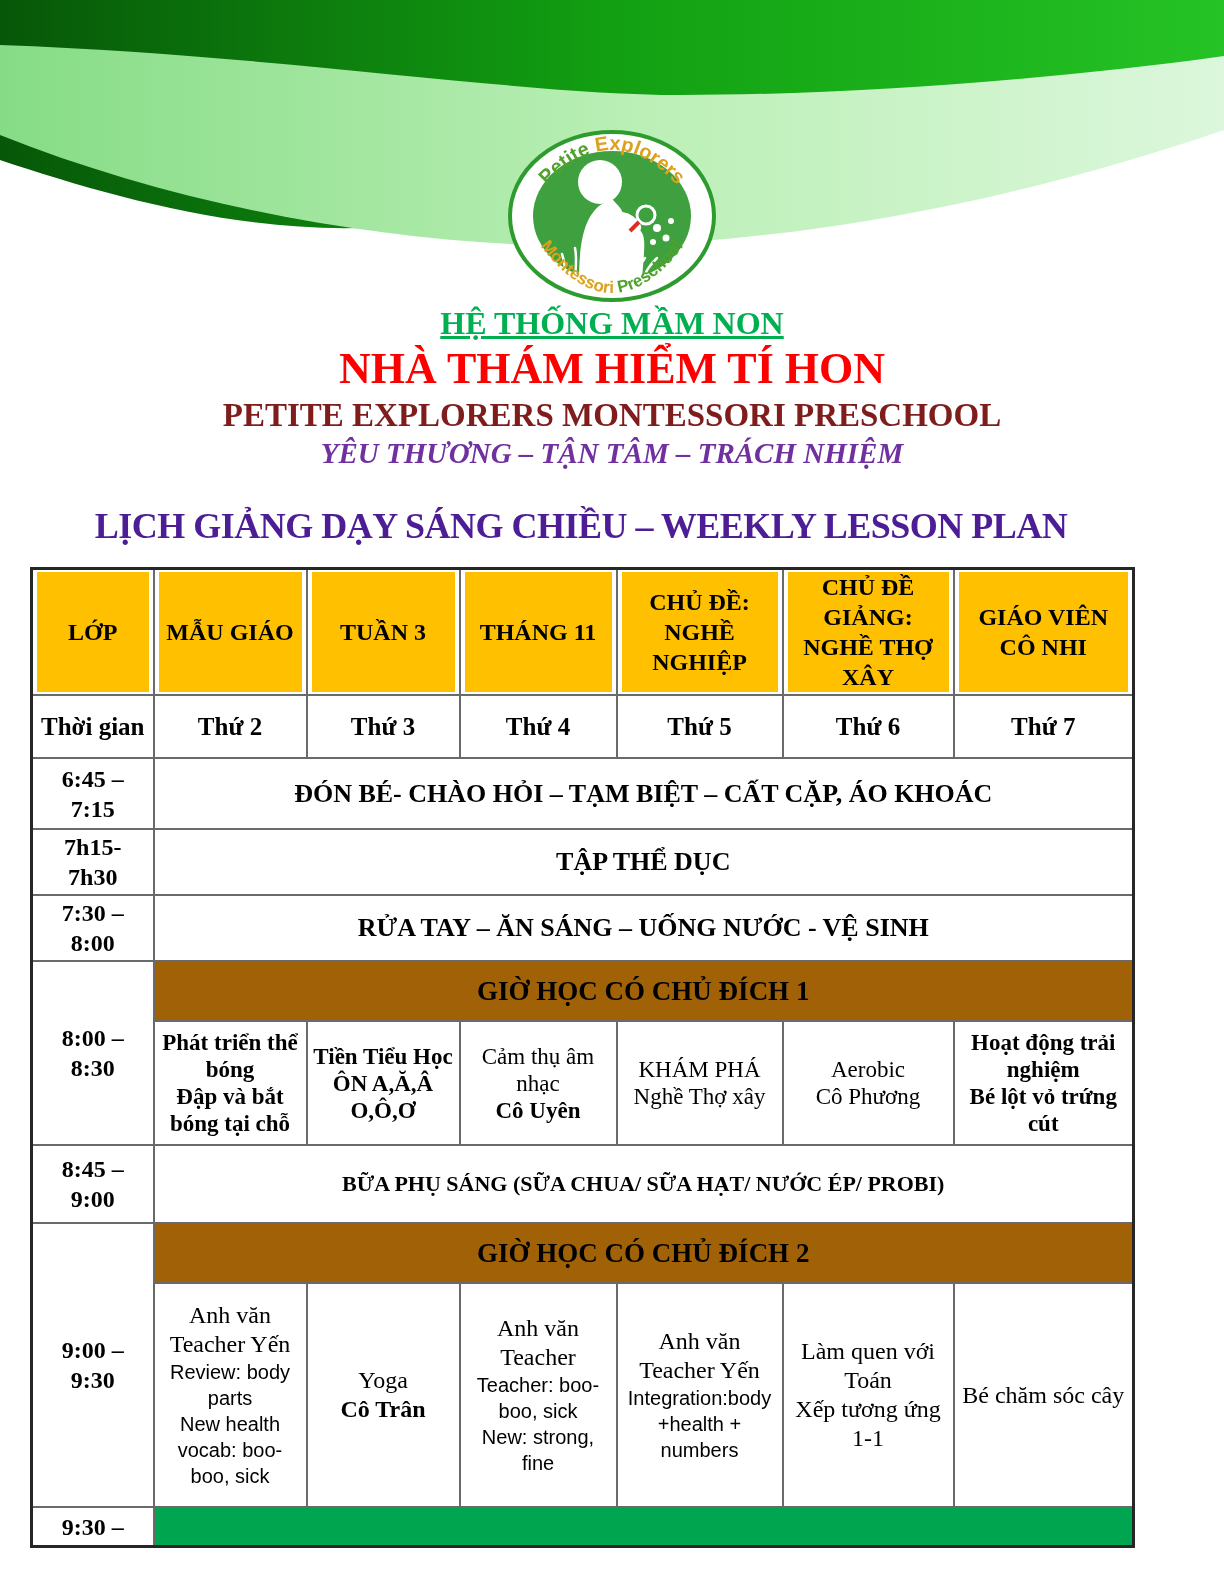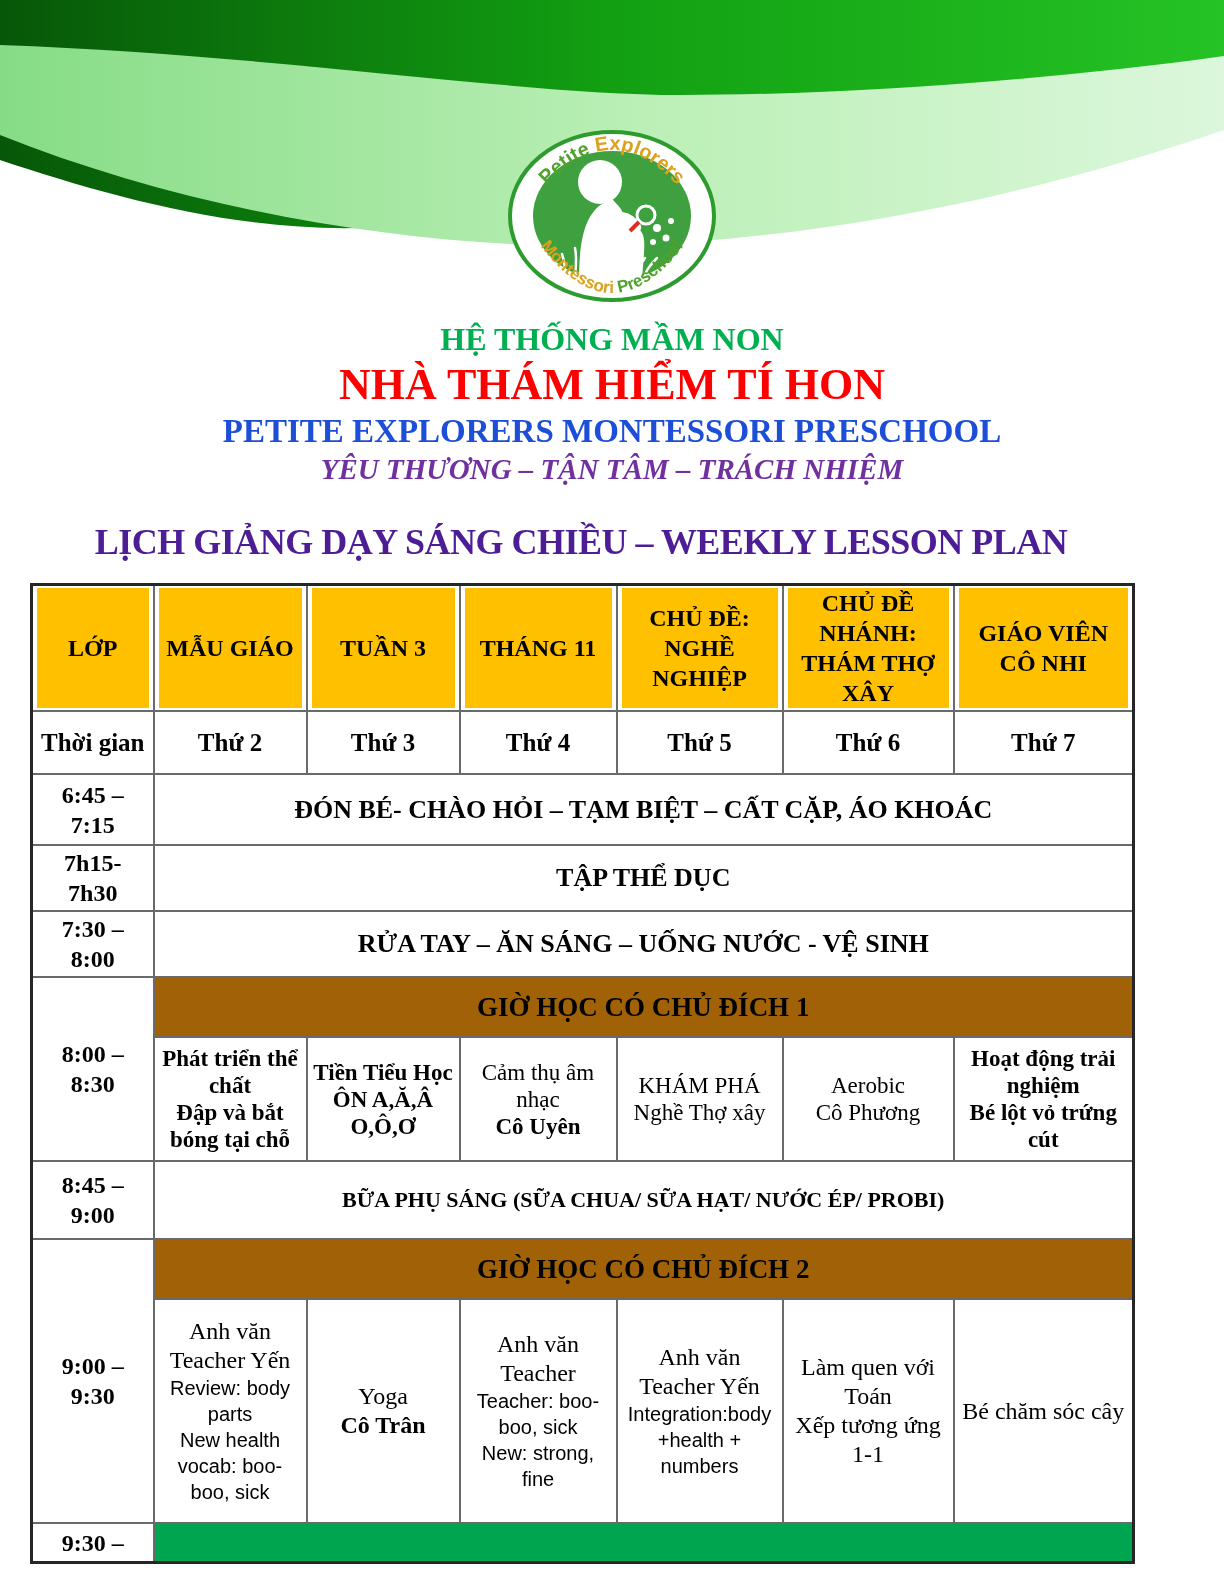--- a/index.html
+++ b/index.html
@@ -4,23 +4,23 @@
 <style>
   html,body{margin:0;padding:0;background:#ffffff;}
   .page{
     position:relative;width:1224px;height:1588px;overflow:hidden;background:#ffffff;
     font-family:"Liberation Serif", serif;color:#000;
   }
   .wave{position:absolute;top:0;left:0;}
   .content{position:relative;}
   .logo-wrap{width:220px;margin:0 auto;padding-top:130px;line-height:0;}
   .hdr{ text-align:center;font-weight:bold;white-space:nowrap;}
-  .hdr-sys{margin-top:17px;font-size:32px;line-height:40px;color:#00B050;}
+  .hdr-sys{margin-top:1px;font-size:32px;line-height:40px;color:#00B050;text-decoration:underline;}
   .hdr-name{font-size:44px;line-height:52px;color:#FF0000;}
-  .hdr-eng{font-size:33px;line-height:40px;color:#1d4ed8;}
+  .hdr-eng{font-size:33px;line-height:40px;color:#7f1d1d;}
   .hdr-slogan{font-size:29px;line-height:36px;color:#7030A0;font-style:italic;}
   .plan-title{
     margin:32px 0 0 30px;width:1102px;text-align:center;font-weight:bold;
     font-size:36px;line-height:46px;color:#4c1d95;white-space:nowrap;letter-spacing:-0.5px;
   }
   table.plan{
     margin:18px 0 0 30px;border-collapse:collapse;table-layout:fixed;width:1102px;
     border:3px solid #262626;
   }
   table.plan td{
@@ -146,21 +146,21 @@
         <td class="hcell">
               <div class="orange">TUẦN 3</div>
             </td>
         <td class="hcell">
               <div class="orange">THÁNG 11</div>
             </td>
         <td class="hcell">
               <div class="orange">CHỦ ĐỀ: NGHỀ NGHIỆP</div>
             </td>
         <td class="hcell">
-              <div class="orange">CHỦ ĐỀ NHÁNH: THÁM THỢ XÂY</div>
+              <div class="orange">CHỦ ĐỀ GIẢNG: NGHỀ THỢ XÂY</div>
             </td>
         <td class="hcell">
               <div class="orange">GIÁO VIÊN CÔ NHI</div>
             </td>
       </tr>
 
       <tr class="days">
         <td>Thời gian</td>
         <td>Thứ 2</td>
         <td>Thứ 3</td>
@@ -184,21 +184,21 @@
         <td class="tcell">7:30 – 8:00</td>
         <td class="mcell" colspan="6">RỬA TAY – ĂN SÁNG – UỐNG NƯỚC - VỆ SINH</td>
       </tr>
 
       <tr>
         <td class="tcell" rowspan="2">8:00 – 8:30</td>
         <td class="banner" colspan="6">GIỜ HỌC CÓ CHỦ ĐÍCH 1</td>
       </tr>
       <tr class="p1">
         <td>
-          <span class="ln b">Phát triển thể chất</span>
+          <span class="ln b">Phát triển thể bóng</span>
               <span class="ln b">Đập và bắt bóng tại chỗ</span>
         </td>
         <td>
           <span class="ln b">Tiền Tiểu Học</span>
               <span class="ln b">ÔN A,Ă,Â O,Ô,Ơ</span>
         </td>
         <td>
           <span class="ln">Cảm thụ âm nhạc</span>
               <span class="ln b">Cô Uyên</span>
         </td>

